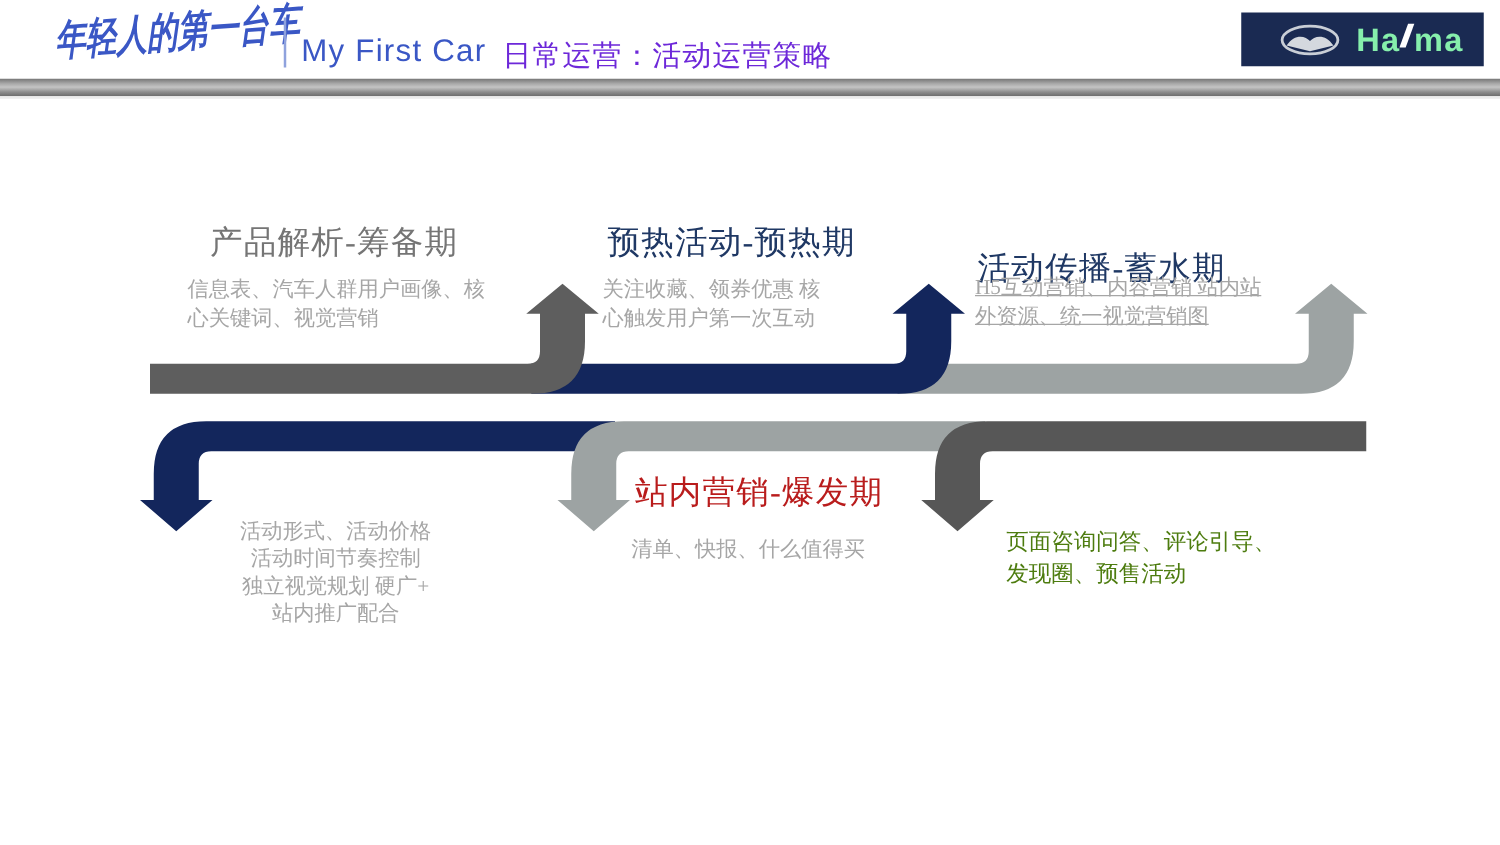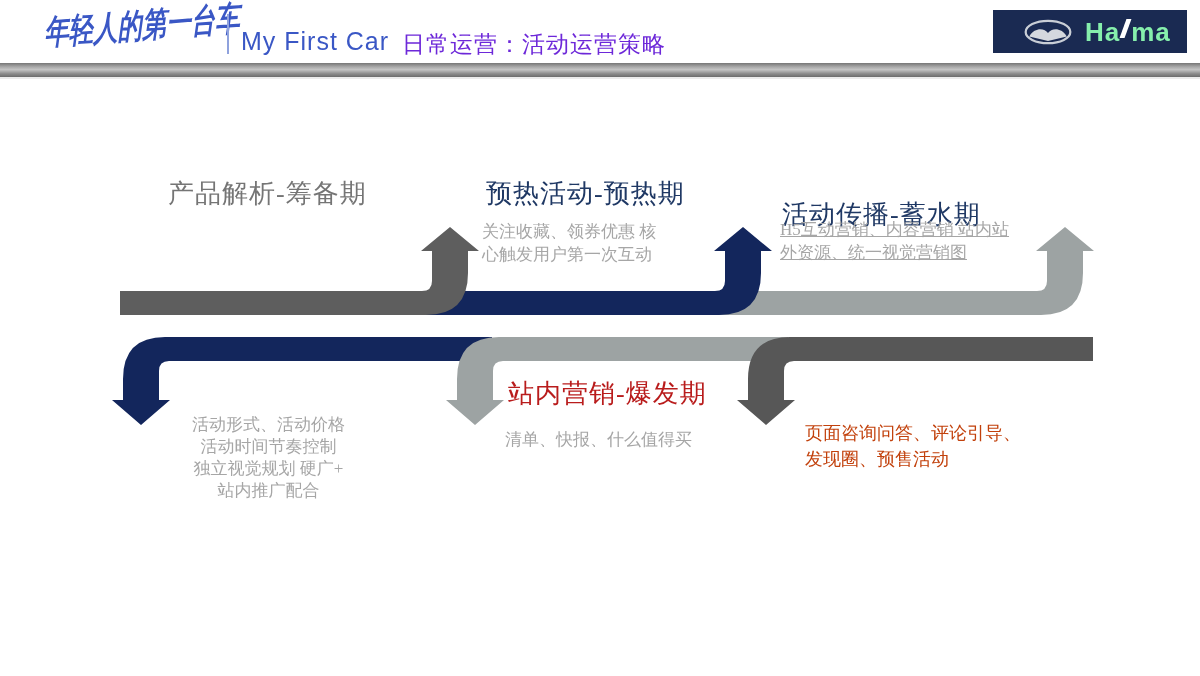--- a/index.html
+++ b/index.html
@@ -66,21 +66,21 @@
   .b1{left:150px;top:220px;}
   .t2{left:486px;top:176px;}
   .b2{left:482px;top:220px;}
   .t3{left:782px;top:176px;margin-top:21px;}
   .b3{left:780px;top:218px;text-decoration:underline;}
   .t4{left:178px;top:376px;}
   .b4{left:192px;top:414px;line-height:22px;text-align:center;}
   .t5{left:508px;top:376px;}
   .b5{left:505px;top:428px;}
   .t6{left:806px;top:376px;}
-  .b6{left:805px;top:420px;font-size:18px;line-height:26px;color:#c2410c;}
+  .b6{left:805px;top:420px;font-size:18px;line-height:26px;color:#4d7c0f;}
 </style>
 </head>
 <body>
 
 <div class="page">
 
   <div class="header">
     <div class="brand-script" style="color: rgb(58, 87, 197);">年轻人的第一台车</div>
     <div class="brand-divider"></div>
     <div class="brand-en" style="color: rgb(58, 87, 197); text-align: center;">My First Car</div>
@@ -106,20 +106,22 @@
     <path d="M718,291 L1037,291 Q1047,291 1047,281 L1047,251 L1036,251 L1065,227 L1094,251 L1083,251 L1083,273 Q1083,315 1041,315 L718,315 Z" fill="#9da3a3"></path>
     <path d="M425,291 L715,291 Q725,291 725,281 L725,251 L714,251 L743,227 L772,251 L761,251 L761,273 Q761,315 719,315 L425,315 Z" fill="#13265c"></path>
     <path d="M120,291 L422,291 Q432,291 432,281 L432,251 L421,251 L450,227 L479,251 L468,251 L468,273 Q468,315 426,315 L120,315 Z" fill="#5e5e5e"></path>
 
     <path d="M492,337 L165,337 Q123,337 123,379 L123,400 L112,400 L141,425 L170,400 L159,400 L159,371 Q159,361 169,361 L492,361 Z" fill="#13265c"></path>
     <path d="M788,337 L499,337 Q457,337 457,379 L457,400 L446,400 L475,425 L504,400 L493,400 L493,371 Q493,361 503,361 L788,361 Z" fill="#9da3a3"></path>
     <path d="M1093,337 L790,337 Q748,337 748,379 L748,400 L737,400 L766,425 L795,400 L784,400 L784,371 Q784,361 794,361 L1093,361 Z" fill="#575757"></path>
   </svg>
 
   <div class="stage-title t1" style="color: rgb(117, 117, 117);">产品解析-筹备期</div>
+  <div class="stage-body  b1">信息表、汽车人群用户画像、核
+心关键词、视觉营销</div>
 
   <div class="stage-title t2" style="color: rgb(31, 56, 100);">预热活动-预热期</div>
   <div class="stage-body  b2">关注收藏、领券优惠 核
 心触发用户第一次互动</div>
 
   <div class="stage-title t3" style="color: rgb(31, 56, 100);">活动传播-蓄水期</div>
   <div class="stage-body  b3">H5互动营销、内容营销 站内站
 外资源、统一视觉营销图</div>
 
   <div class="stage-body  b4">活动形式、活动价格

